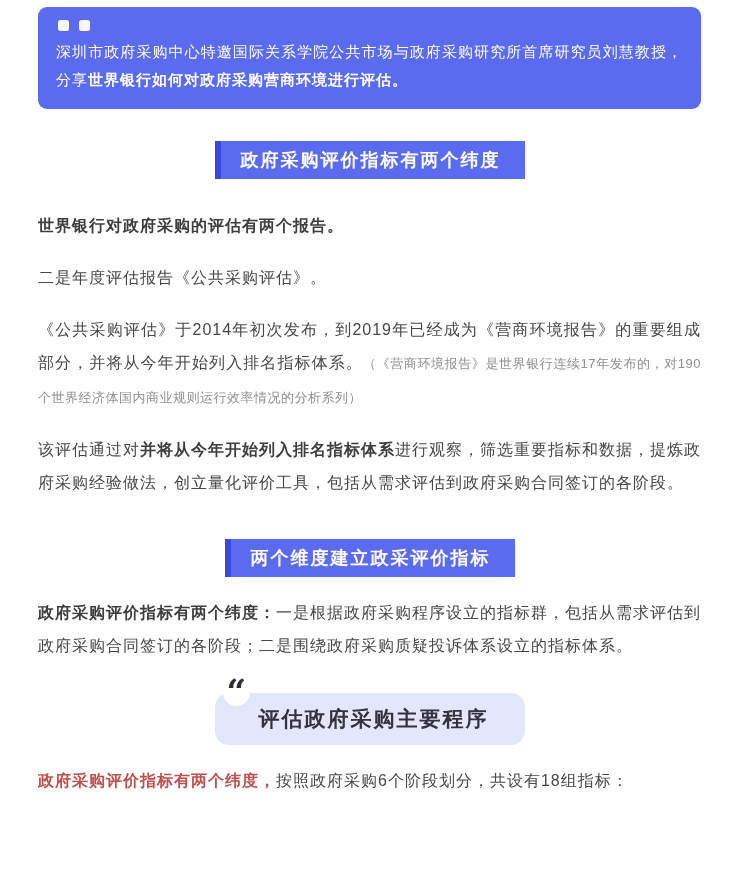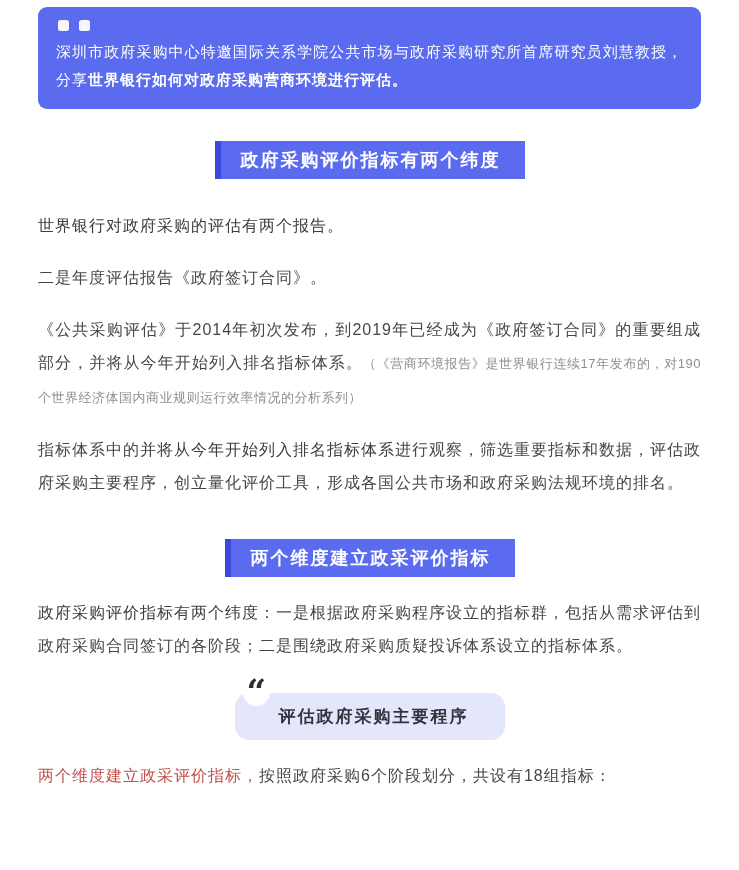--- a/index.html
+++ b/index.html
@@ -64,37 +64,37 @@
   
   .para {
     margin: 19px 0 0;
     font-size: 16px;
     line-height: 33px;
     letter-spacing: 1px;
     text-align: justify;
     color: var(--text);
   }
   .para.after-banner { margin-top: 30px; }
-  .para strong { font-weight: normal; color: #3d3d3d; }
+  .para strong { font-weight: bold; color: #3d3d3d; }
   .note { font-size: 13px; color: var(--gray-note); letter-spacing: 0.5px; }
   .p6 { }
   .p7 { margin-top: 19px; }
   .red { color: var(--red) !important; }
 
   
   .quote-box {
     position: relative;
     margin: 31px auto 0;
     width: max-content;
     background: var(--quote-bg);
     border-radius: 14px;
     padding: 12px 36px 12px 44px;
   }
   .quote-title {
-    font-size: 17px;
+    font-size: 21px;
     font-weight: bold;
     color: #33333d;
     letter-spacing: 2px;
   }
   .quote-badge {
     position: absolute;
     top: -15px;
     left: 8px;
     background: #ffffff;
     border-radius: 50%;
@@ -122,33 +122,33 @@
       <p class="intro-text"><span>深圳市政府采购中心特邀国际关系学院公共市场与政府采购研究所首席研究员刘慧教授，分享</span><strong>世界银行如何对政府采购营商环境进行评估。</strong></p>
     </section>
 
     <div class="banner-row">
       <h2 class="banner">政府采购评价指标有两个纬度</h2>
     </div>
 
     <p class="para after-banner"><strong>世界银行对政府采购的评估有两个报告。</strong></p>
 
 
-    <p class="para">二是年度评估报告《政府签订合同》。</p>
+    <p class="para">二是年度评估报告《公共采购评估》。</p>
 
-    <p class="para"><span>《公共采购评估》于2014年初次发布，到2019年已经成为《政府签订合同》的重要组成部分，并将从今年开始列入排名指标体系。</span><span class="note">（《营商环境报告》是世界银行连续17年发布的，对190个世界经济体国内商业规则运行效率情况的分析系列）</span></p>
+    <p class="para"><span>《公共采购评估》于2014年初次发布，到2019年已经成为《营商环境报告》的重要组成部分，并将从今年开始列入排名指标体系。</span><span class="note">（《营商环境报告》是世界银行连续17年发布的，对190个世界经济体国内商业规则运行效率情况的分析系列）</span></p>
 
-    <p class="para"><span>指标体系中的</span><strong>并将从今年开始列入排名指标体系</strong><span>进行观察，筛选重要指标和数据，评估政府采购主要程序，创立量化评价工具，形成各国公共市场和政府采购法规环境的排名。</span></p>
+    <p class="para"><span>该评估通过对</span><strong>并将从今年开始列入排名指标体系</strong><span>进行观察，筛选重要指标和数据，提炼政府采购经验做法，创立量化评价工具，包括从需求评估到政府采购合同签订的各阶段。</span></p>
 
     <div class="banner-row second">
       <h2 class="banner">两个维度建立政采评价指标</h2>
     </div>
 
     <p class="para p6"><strong>政府采购评价指标有两个纬度：</strong><span>一是根据政府采购程序设立的指标群，包括从需求评估到政府采购合同签订的各阶段；二是围绕政府采购质疑投诉体系设立的指标体系。</span></p>
 
     <div class="quote-box">
       <span class="quote-badge">“</span>
       <span class="quote-title">评估政府采购主要程序</span>
     </div>
 
-    <p class="para p7"><strong class="red">两个维度建立政采评价指标，</strong><span>按照政府采购6个阶段划分，共设有18组指标：</span></p>
+    <p class="para p7"><strong class="red">政府采购评价指标有两个纬度，</strong><span>按照政府采购6个阶段划分，共设有18组指标：</span></p>
 
   </div>
 </div>
 
 </body></html>

